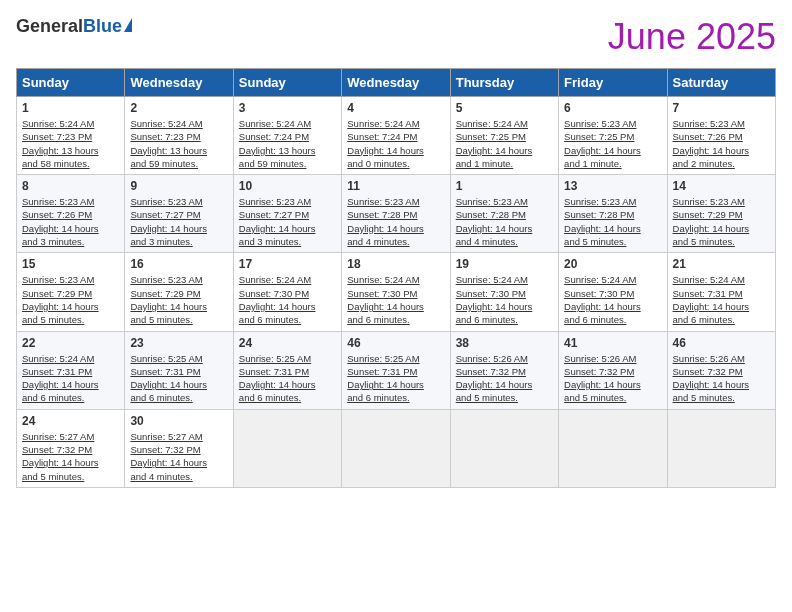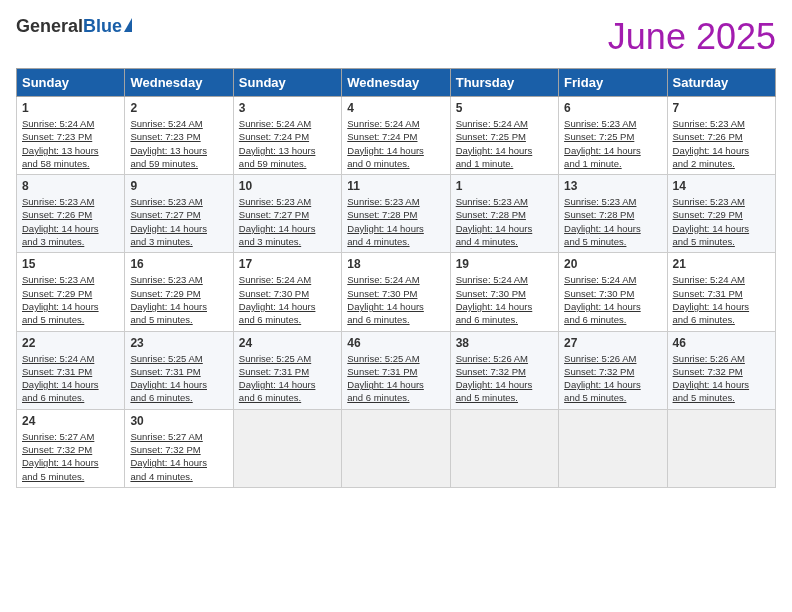--- a/index.html
+++ b/index.html
@@ -334,21 +334,21 @@
         <td>
           <span class="day-num">38</span>
           <div class="cell-text">
             <div>Sunrise: 5:26 AM</div>
             <div>Sunset: 7:32 PM</div>
             <div>Daylight: 14 hours</div>
             <div>and 5 minutes.</div>
           </div>
         </td>
         <td>
-          <span class="day-num">27</span>
+          <span class="day-num">41</span>
           <div class="cell-text">
             <div>Sunrise: 5:26 AM</div>
             <div>Sunset: 7:32 PM</div>
             <div>Daylight: 14 hours</div>
             <div>and 5 minutes.</div>
           </div>
         </td>
         <td>
           <span class="day-num">46</span>
           <div class="cell-text">

